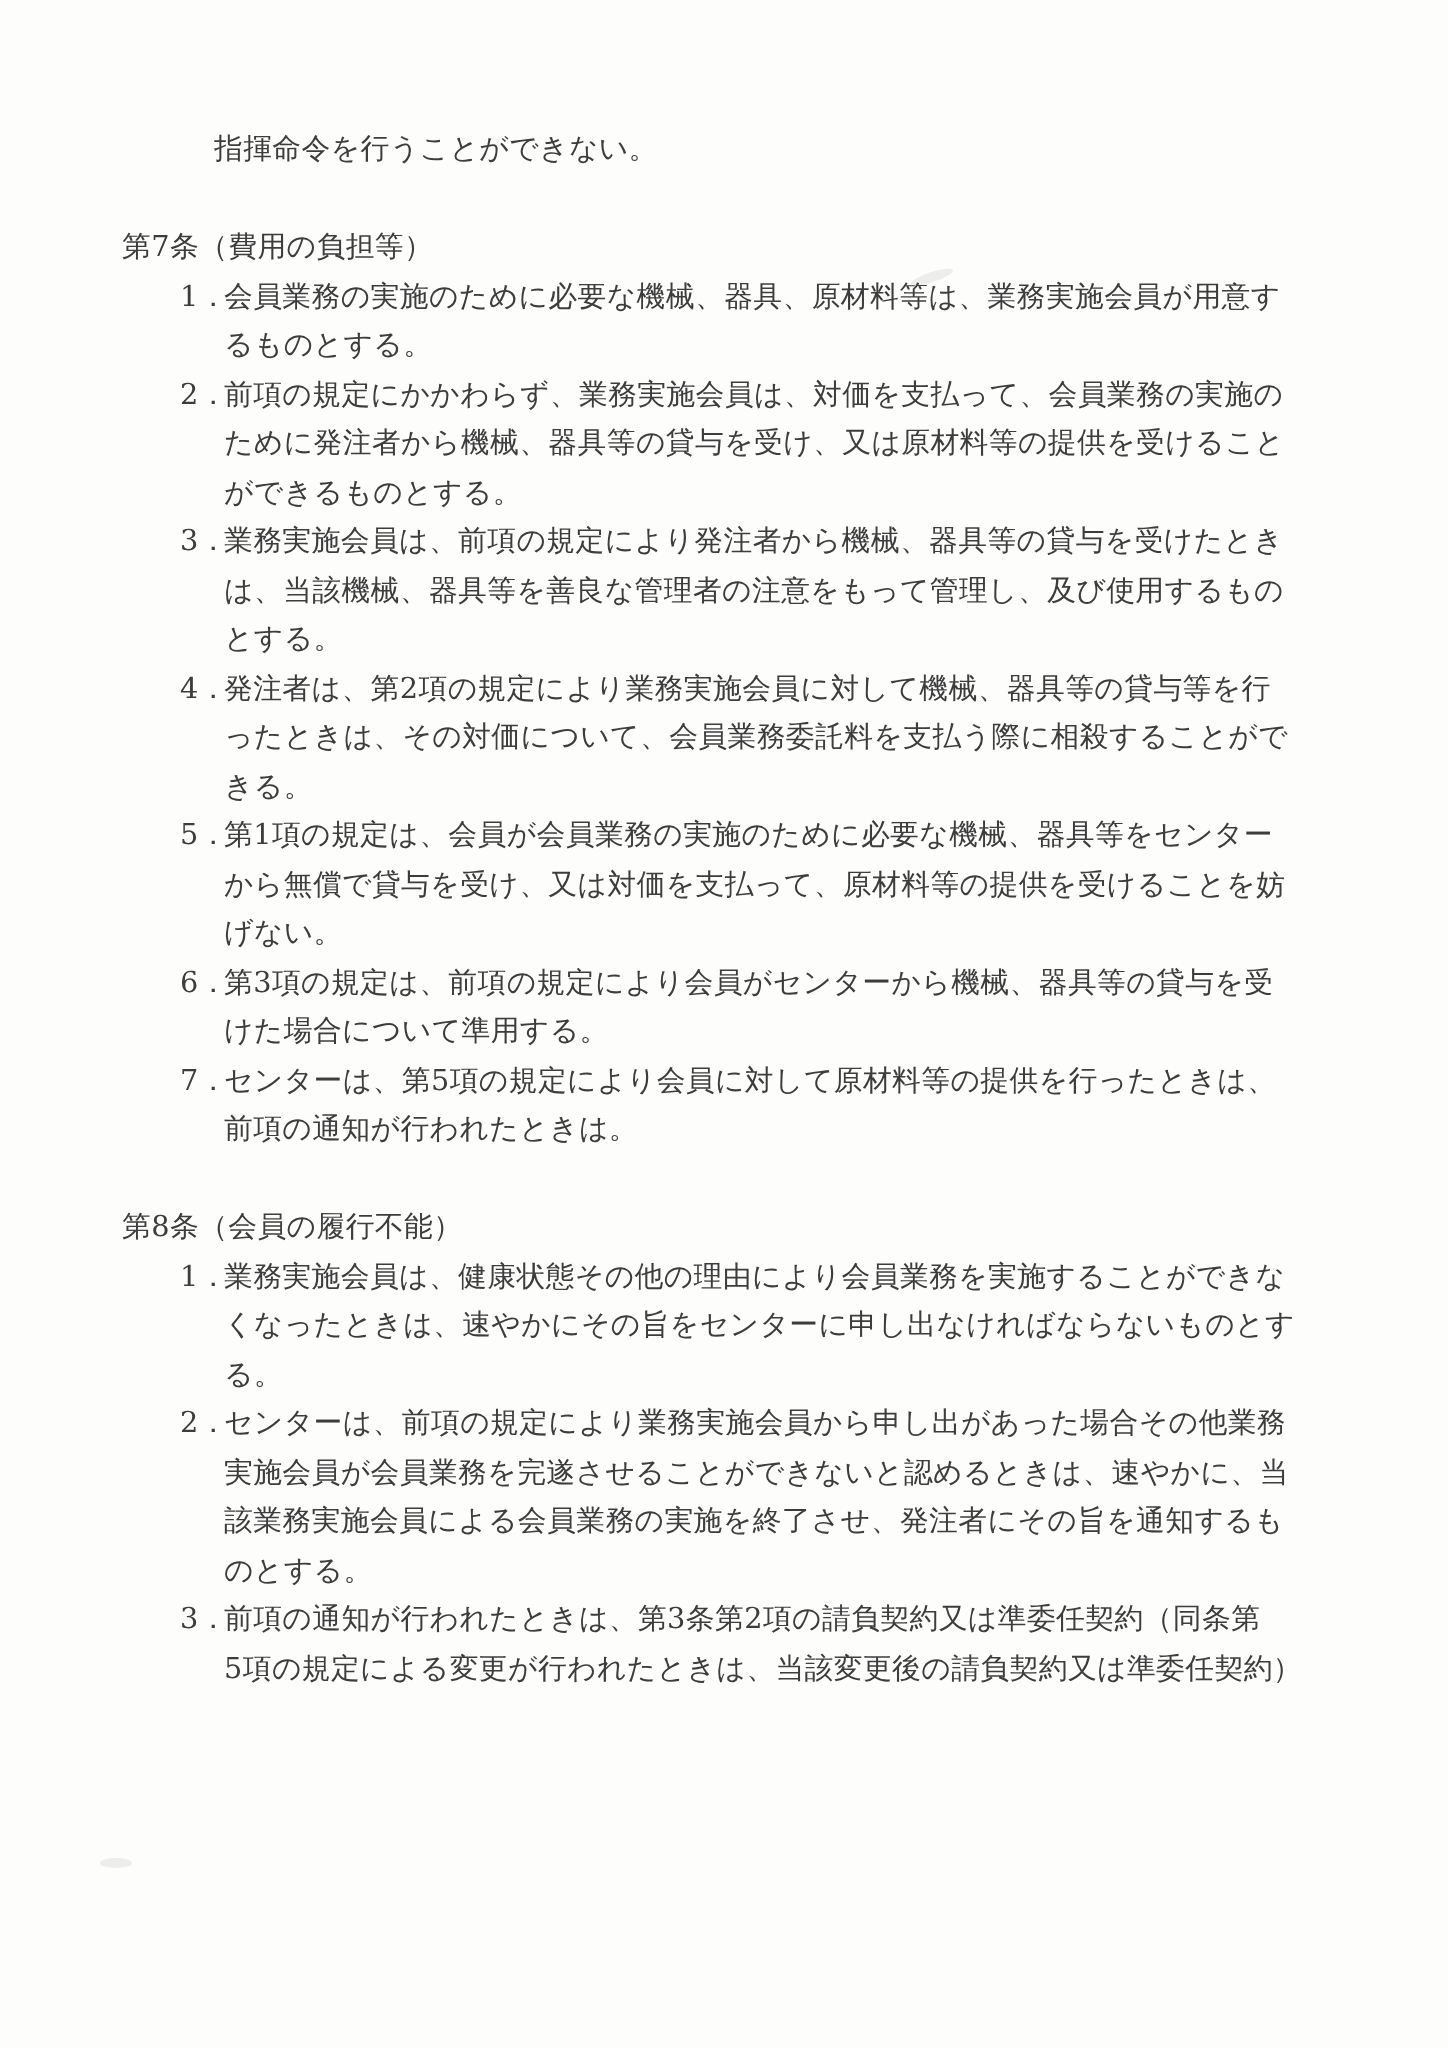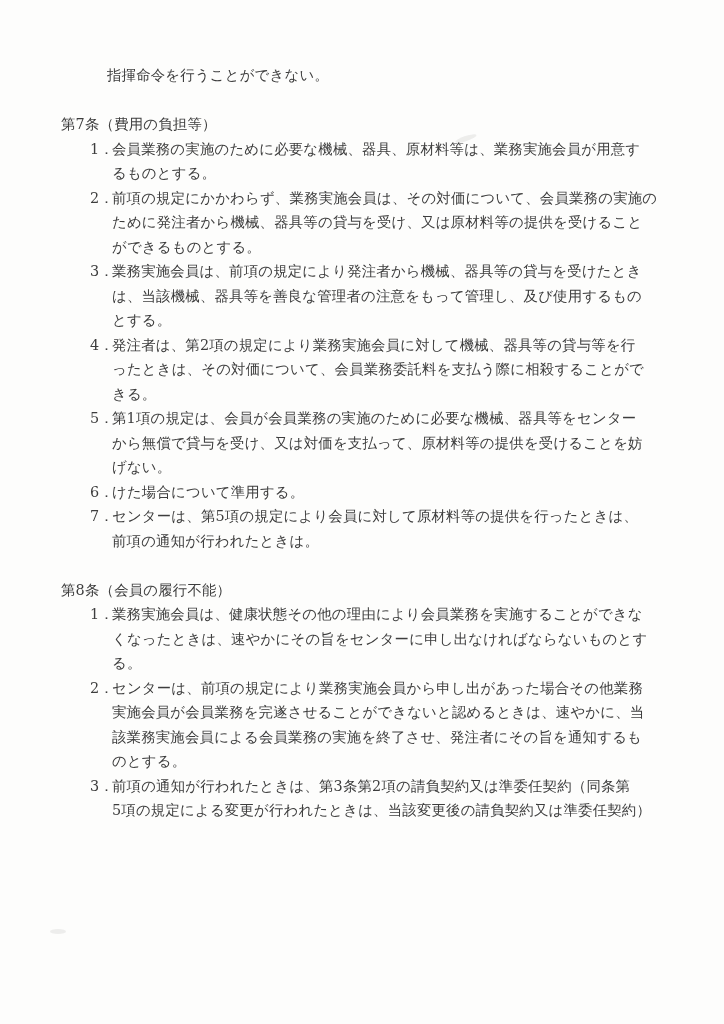--- a/index.html
+++ b/index.html
@@ -88,21 +88,21 @@
       <div class="heading">第7条（費用の負担等）</div>
 
       <div class="item">
         <span class="num">1．</span>
         <div class="iline">会員業務の実施のために必要な機械、器具、原材料等は、業務実施会員が用意す</div>
         <div class="iline">るものとする。</div>
       </div>
 
       <div class="item">
         <span class="num">2．</span>
-        <div class="iline">前項の規定にかかわらず、業務実施会員は、その対価について、会員業務の実施の</div>
+        <div class="iline">前項の規定にかかわらず、業務実施会員は、対価を支払って、会員業務の実施の</div>
         <div class="iline">ために発注者から機械、器具等の貸与を受け、又は原材料等の提供を受けること</div>
         <div class="iline">ができるものとする。</div>
       </div>
 
       <div class="item">
         <span class="num">3．</span>
         <div class="iline">業務実施会員は、前項の規定により発注者から機械、器具等の貸与を受けたとき</div>
         <div class="iline">は、当該機械、器具等を善良な管理者の注意をもって管理し、及び使用するもの</div>
         <div class="iline">とする。</div>
       </div>
@@ -116,20 +116,21 @@
 
       <div class="item">
         <span class="num">5．</span>
         <div class="iline">第1項の規定は、会員が会員業務の実施のために必要な機械、器具等をセンター</div>
         <div class="iline">から無償で貸与を受け、又は対価を支払って、原材料等の提供を受けることを妨</div>
         <div class="iline">げない。</div>
       </div>
 
       <div class="item">
         <span class="num">6．</span>
+        <div class="iline">第3項の規定は、前項の規定により会員がセンターから機械、器具等の貸与を受</div>
         <div class="iline">けた場合について準用する。</div>
       </div>
 
       <div class="item">
         <span class="num">7．</span>
         <div class="iline">センターは、第5項の規定により会員に対して原材料等の提供を行ったときは、</div>
         <div class="iline">前項の通知が行われたときは。</div>
       </div>
     </div>
 

